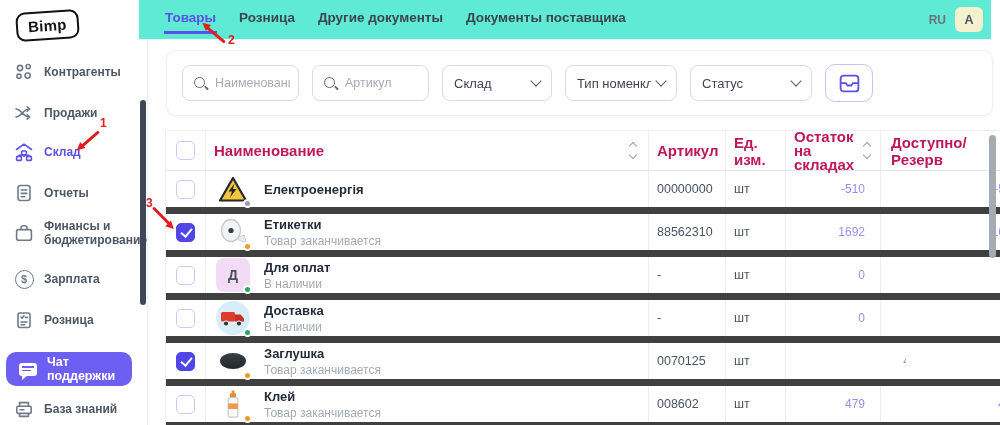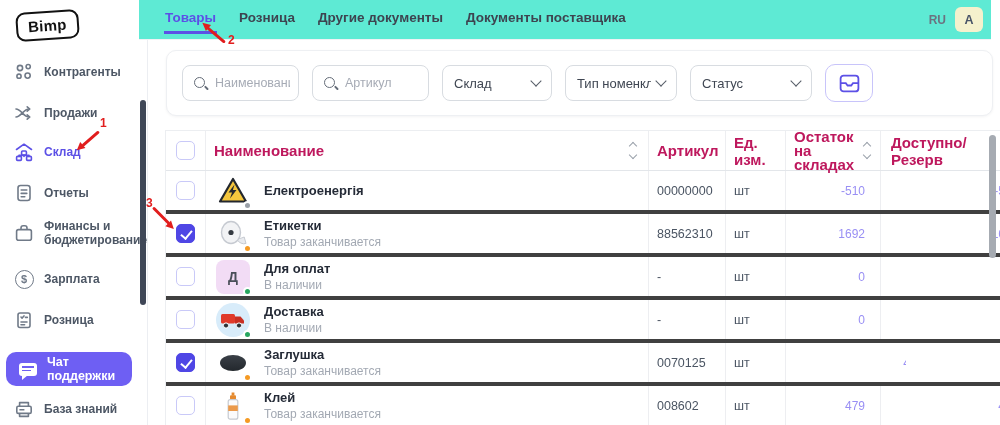--- a/index.html
+++ b/index.html
@@ -46,21 +46,21 @@
   .mag::before { content:""; position:absolute; left:1px; top:1px; width:9px; height:9px; border:1.6px solid #646c78; border-radius:50%; }
   .mag::after { content:""; position:absolute; left:10.5px; top:11px; width:5px; height:1.8px; background:#646c78; transform:rotate(45deg); border-radius:1px; }
   .f-select { height:36px; border:1px solid #d8dce1; border-radius:8px; display:flex; align-items:center; padding:0 11px; gap:6px; cursor:pointer; background:#fff; }
   .f-select .sel-label { font-size:13px; color:#3f4652; white-space:nowrap; overflow:hidden; flex:1 1 auto; }
   .chev { width:8px; height:8px; border:1.8px solid #565d68; border-top:0; border-left:0; transform:rotate(45deg); margin-top:-4px; flex:0 0 8px; }
   .clear-x { font-size:15px; color:#6b7280; line-height:1; margin-right:3px; cursor:pointer; }
   .tray-btn { width:48px; height:38px; border:1.5px solid #c8c4fa; border-radius:10px; display:flex; align-items:center; justify-content:center; background:#fff; cursor:pointer; }
 
   
   .table { position:absolute; left:165px; top:130px; width:835px; height:300px; border-top:1px solid #eceef1; border-left:1px solid #eceef1; }
-  .trow { display:flex; width:835px; border-bottom:4px solid #404040; background:#fff; }
+  .trow { display:flex; width:835px; border-bottom:7px solid #404040; background:#fff; }
   .trow.thead { height:40px; border-bottom:1px solid #e3e6ea; }
   .trow.tbody-row { height:43px; }
   .td { flex:0 0 auto; display:flex; align-items:center; position:relative; border-right:1px solid #edeef1; }
   .td-cb   { width:40px; justify-content:center; }
   .td-name { width:443px; padding-left:10px; }
   .td-art  { width:77px; padding-left:8px; font-size:12.5px; color:#4b5563; }
   .td-unit { width:60px; padding-left:8px; font-size:12.5px; color:#4b5563; }
   .td-stock{ width:95px; justify-content:flex-end; padding-right:15px; }
   .td-avail{ width:120px; justify-content:flex-end; border-right:0; overflow:hidden; }
   .hcell { font-size:15px; font-weight:700; color:#be185d; }

